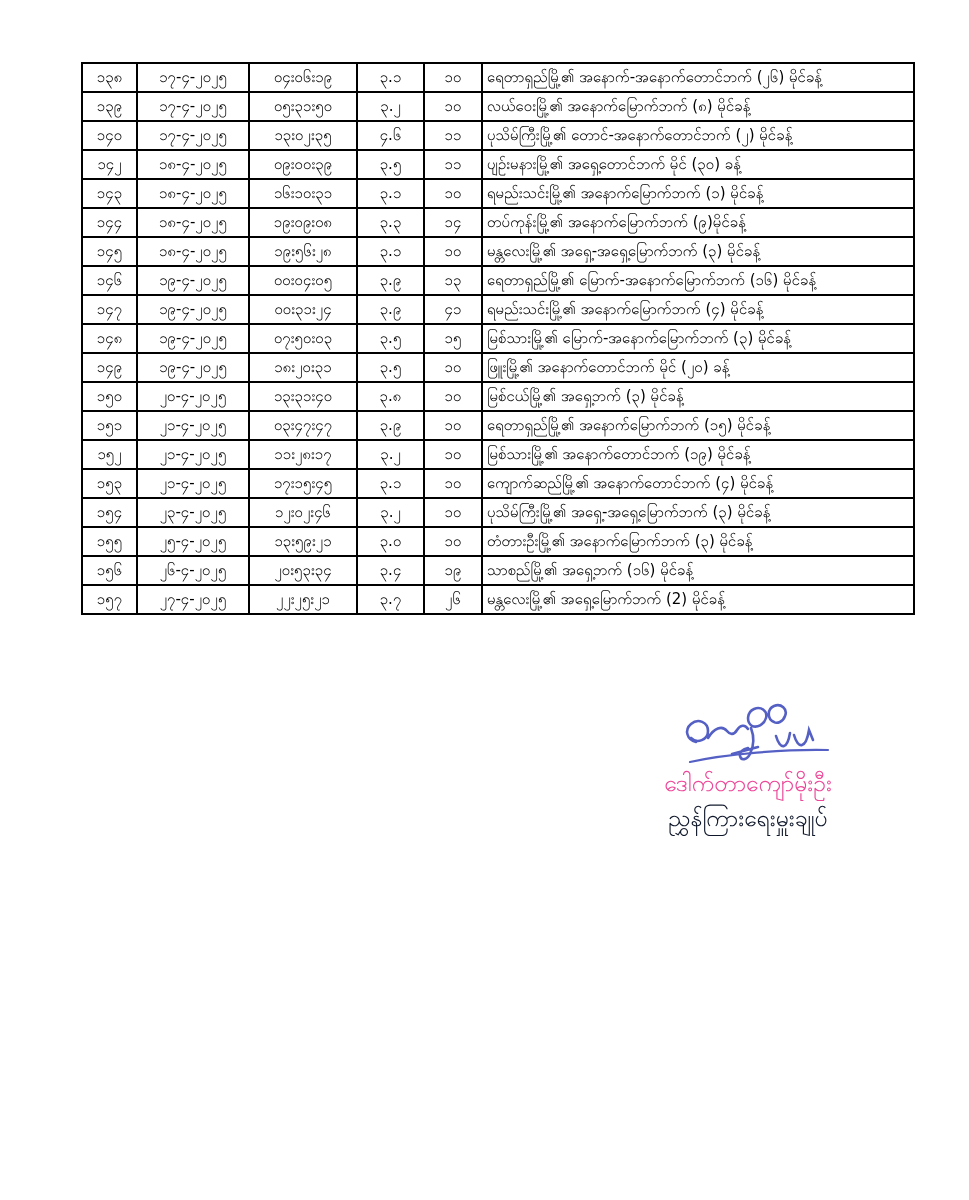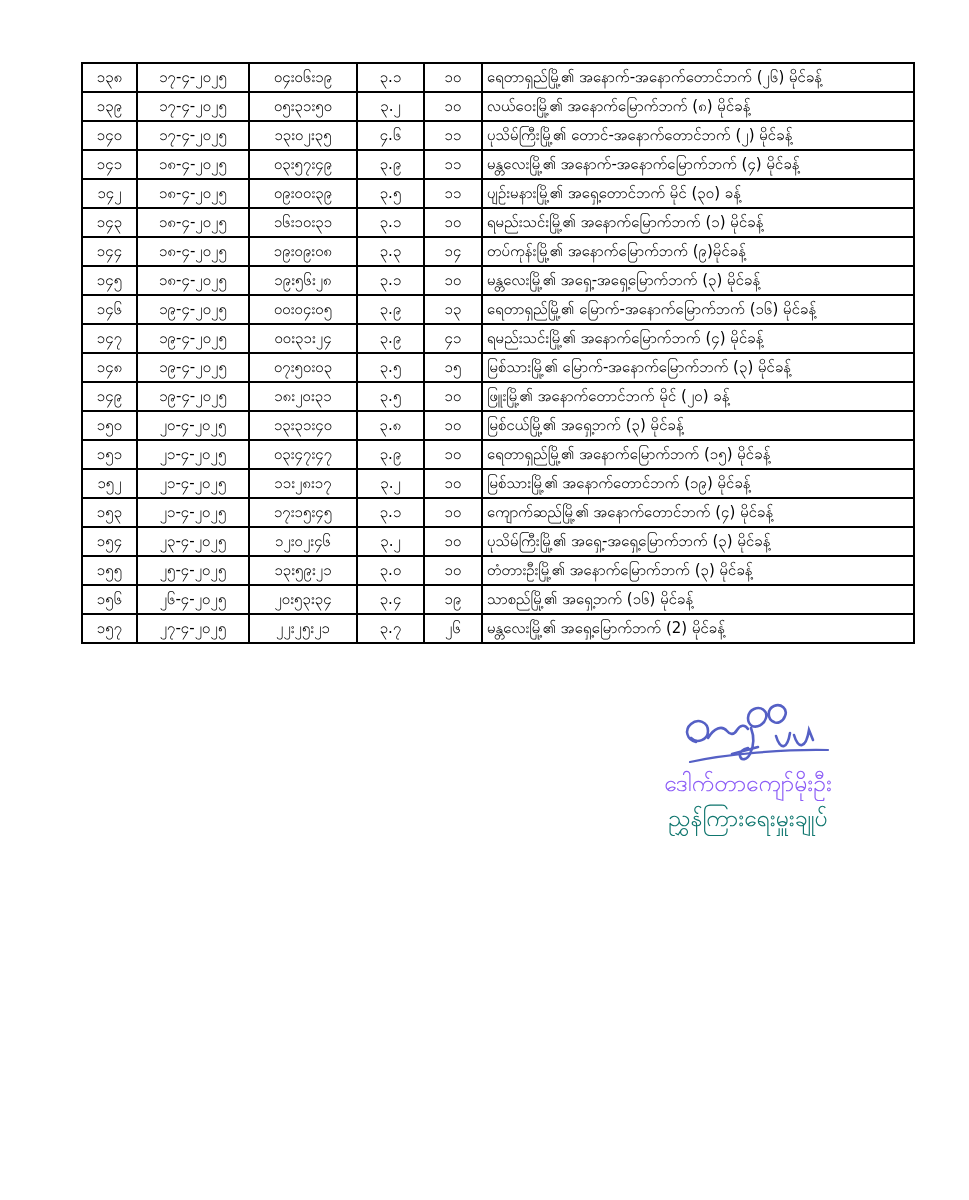--- a/index.html
+++ b/index.html
@@ -50,26 +50,26 @@
     width: 280px;
     text-align: center;
   }
   .sig-image {
     display: block;
     margin: 0 auto -4px auto;
   }
   .sig-name {
     font-size: 23px;
     line-height: 1.5;
-    color: #8b5cf6;
+    color: #ec4899;
   }
   .sig-title {
     font-size: 23px;
     line-height: 1.5;
-    color: #0f766e;
+    color: #0f172a;
   }
 </style>
 </head>
 <body>
 
 <div class="page">
 
   <table class="eq-table">
     <colgroup>
       <col style="width:55px">
@@ -96,28 +96,20 @@
       <td class="c-depth">၁၀</td>
       <td class="c-loc">လယ်ဝေးမြို့၏ အနောက်မြောက်ဘက် (၈) မိုင်ခန့်</td>
     </tr>
         <tr>
       <td class="c-no">၁၄၀</td>
       <td class="c-date">၁၇-၄-၂၀၂၅</td>
       <td class="c-time">၁၃း၀၂း၃၅</td>
       <td class="c-mag">၄.၆</td>
       <td class="c-depth">၁၁</td>
       <td class="c-loc">ပုသိမ်ကြီးမြို့၏ တောင်-အနောက်တောင်ဘက် (၂) မိုင်ခန့်</td>
-    </tr>
-        <tr>
-      <td class="c-no">၁၄၁</td>
-      <td class="c-date">၁၈-၄-၂၀၂၅</td>
-      <td class="c-time">၀၃း၅၇း၄၉</td>
-      <td class="c-mag">၃.၉</td>
-      <td class="c-depth">၁၁</td>
-      <td class="c-loc">မန္တလေးမြို့၏ အနောက်-အနောက်မြောက်ဘက် (၄) မိုင်ခန့်</td>
     </tr>
         <tr>
       <td class="c-no">၁၄၂</td>
       <td class="c-date">၁၈-၄-၂၀၂၅</td>
       <td class="c-time">၀၉း၀၀း၃၉</td>
       <td class="c-mag">၃.၅</td>
       <td class="c-depth">၁၁</td>
       <td class="c-loc">ပျဉ်းမနားမြို့၏ အရှေ့တောင်ဘက် မိုင် (၃၀) ခန့်</td>
     </tr>
         <tr>

